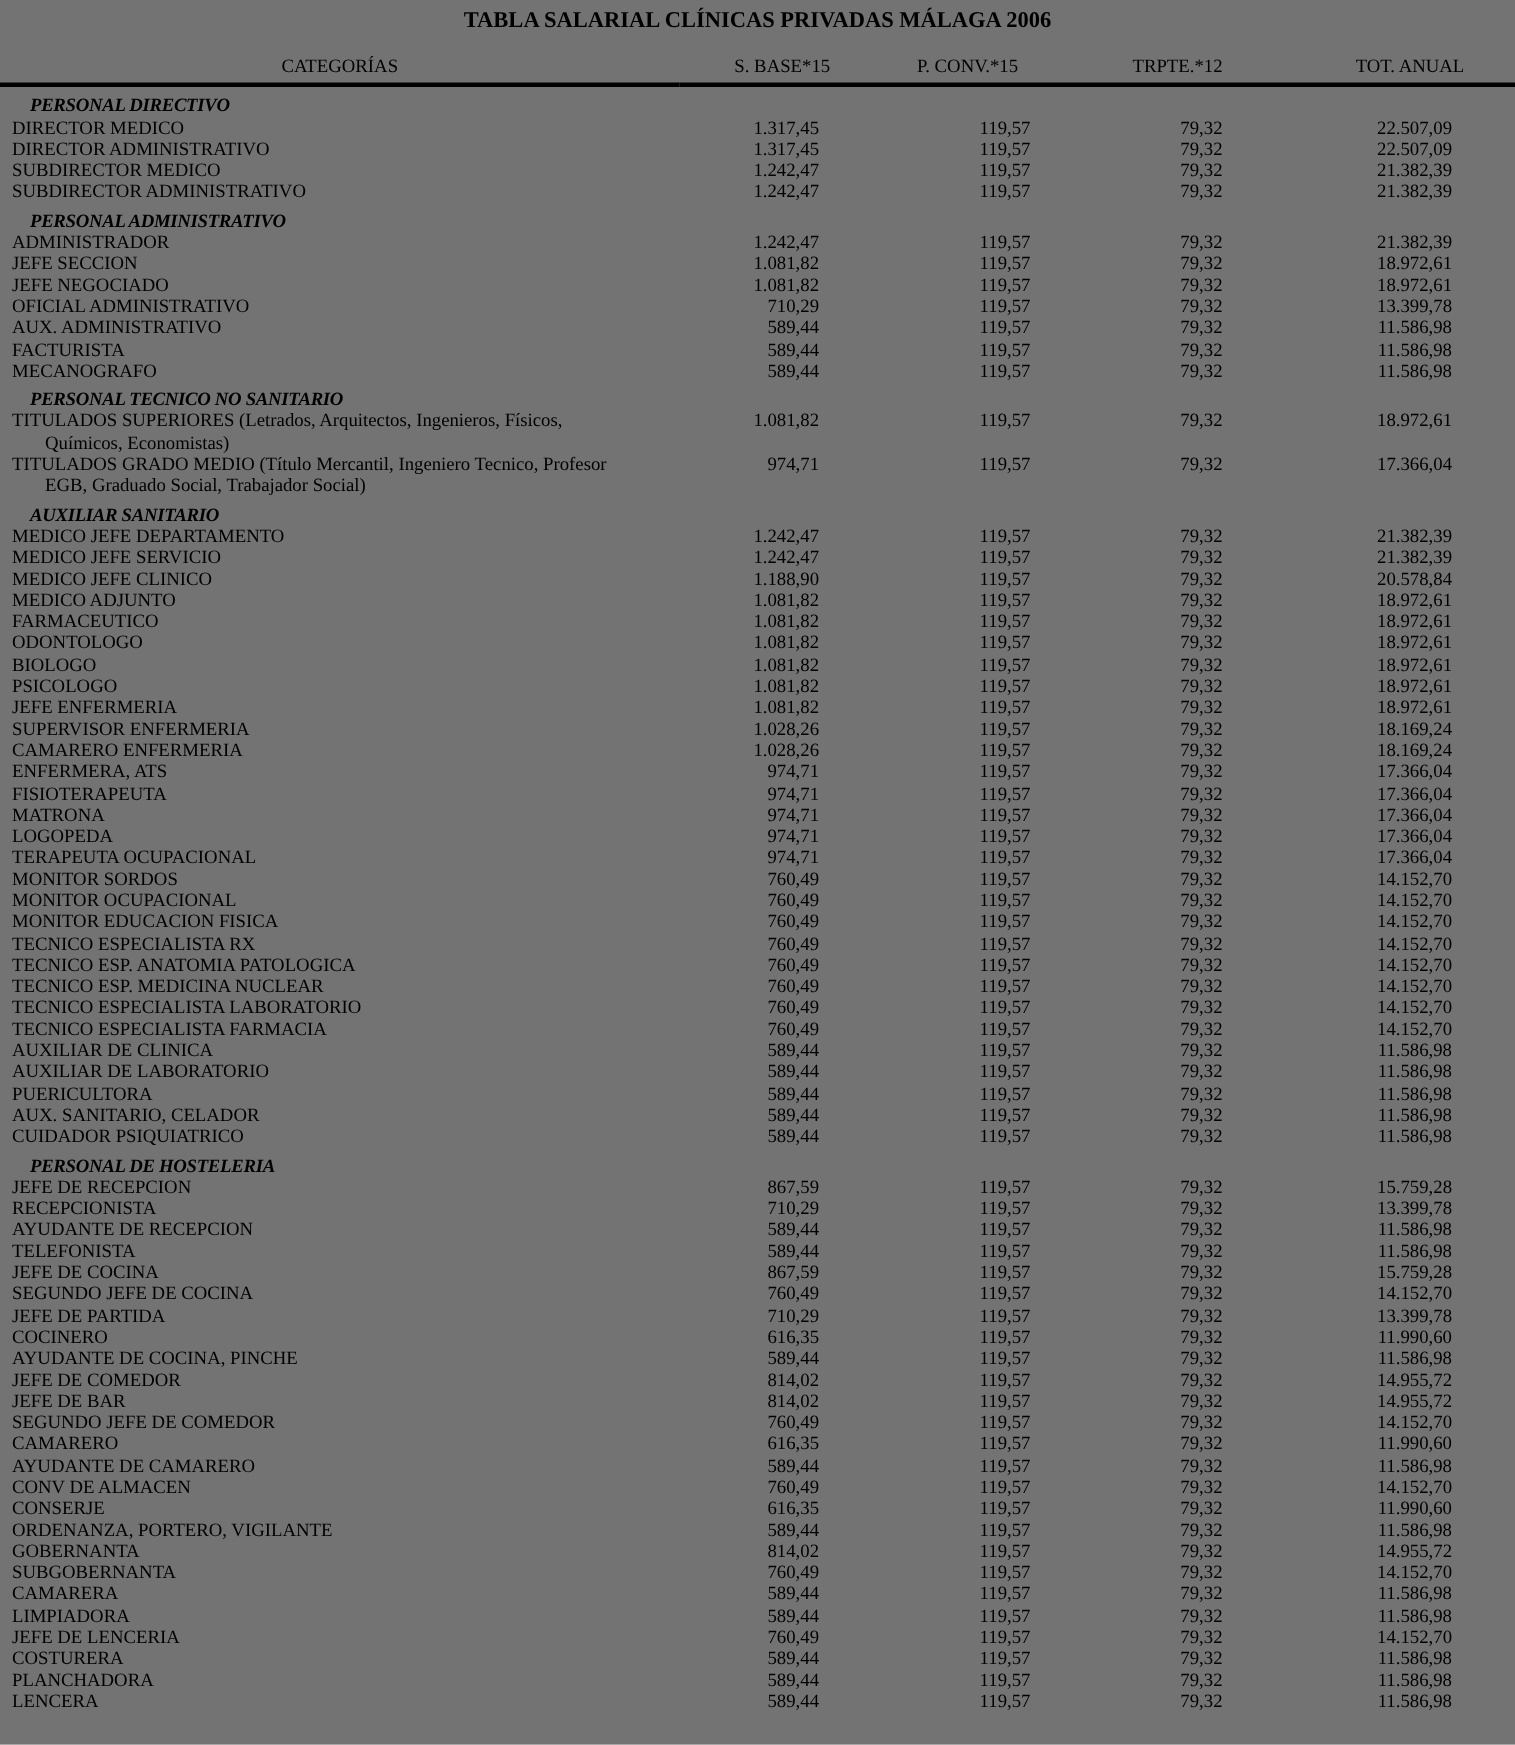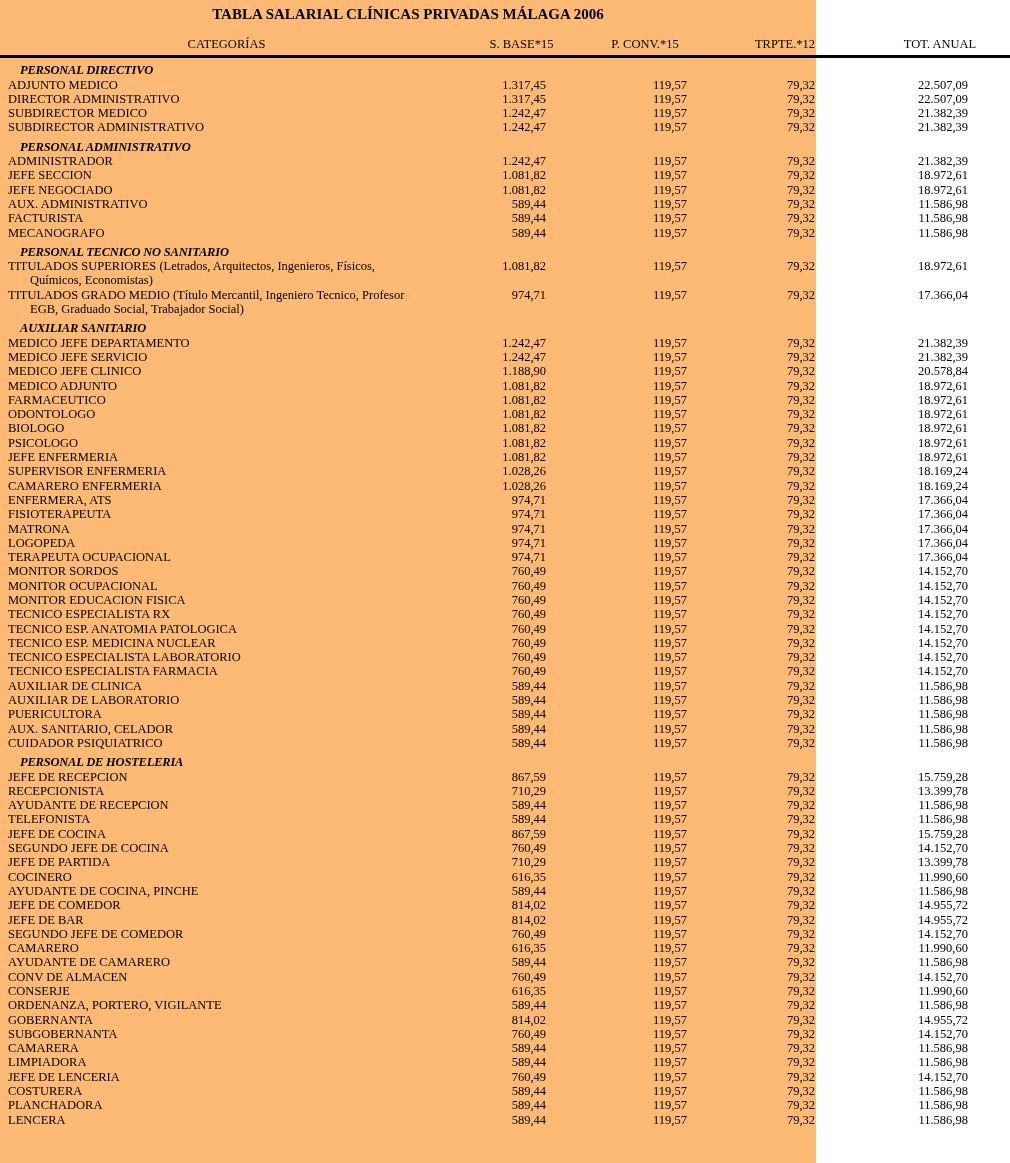--- a/index.html
+++ b/index.html
@@ -3,23 +3,23 @@
 <meta charset="utf-8">
 <style>
   html, body {
     margin: 0;
     padding: 0;
     background: #ffffff;
     color: #000000;
     font-family: "Liberation Serif", "DejaVu Serif", serif;
   }
   .page {
-    width: 816px;
+    width: 1010px;
     min-height: 1163px;
-    background: #fdba74;
+    background: #737373;
     box-sizing: border-box;
   }
   .doc-title {
     text-align: center;
     font-weight: bold;
     font-size: 15px;
     line-height: 17px;
     margin: 0;
     padding-top: 6px;
   }
@@ -91,21 +91,21 @@
         <th>P. CONV.*15</th>
         <th>TRPTE.*12</th>
         <th>TOT. ANUAL</th>
       </tr>
     </thead>
     <tbody>
         <tr class="section-row">
           <td colspan="5">PERSONAL DIRECTIVO</td>
         </tr>
         <tr>
-          <td class="cat">ADJUNTO MEDICO</td>
+          <td class="cat">DIRECTOR MEDICO</td>
           <td class="num n1">1.317,45</td>
           <td class="num n2">119,57</td>
           <td class="num n3">79,32</td>
           <td class="num n4">22.507,09</td>
         </tr>
         <tr>
           <td class="cat">DIRECTOR ADMINISTRATIVO</td>
           <td class="num n1">1.317,45</td>
           <td class="num n2">119,57</td>
           <td class="num n3">79,32</td>
@@ -141,20 +141,27 @@
           <td class="num n2">119,57</td>
           <td class="num n3">79,32</td>
           <td class="num n4">18.972,61</td>
         </tr>
         <tr>
           <td class="cat">JEFE NEGOCIADO</td>
           <td class="num n1">1.081,82</td>
           <td class="num n2">119,57</td>
           <td class="num n3">79,32</td>
           <td class="num n4">18.972,61</td>
+        </tr>
+        <tr>
+          <td class="cat">OFICIAL ADMINISTRATIVO</td>
+          <td class="num n1">710,29</td>
+          <td class="num n2">119,57</td>
+          <td class="num n3">79,32</td>
+          <td class="num n4">13.399,78</td>
         </tr>
         <tr>
           <td class="cat">AUX. ADMINISTRATIVO</td>
           <td class="num n1">589,44</td>
           <td class="num n2">119,57</td>
           <td class="num n3">79,32</td>
           <td class="num n4">11.586,98</td>
         </tr>
         <tr>
           <td class="cat">FACTURISTA</td>

